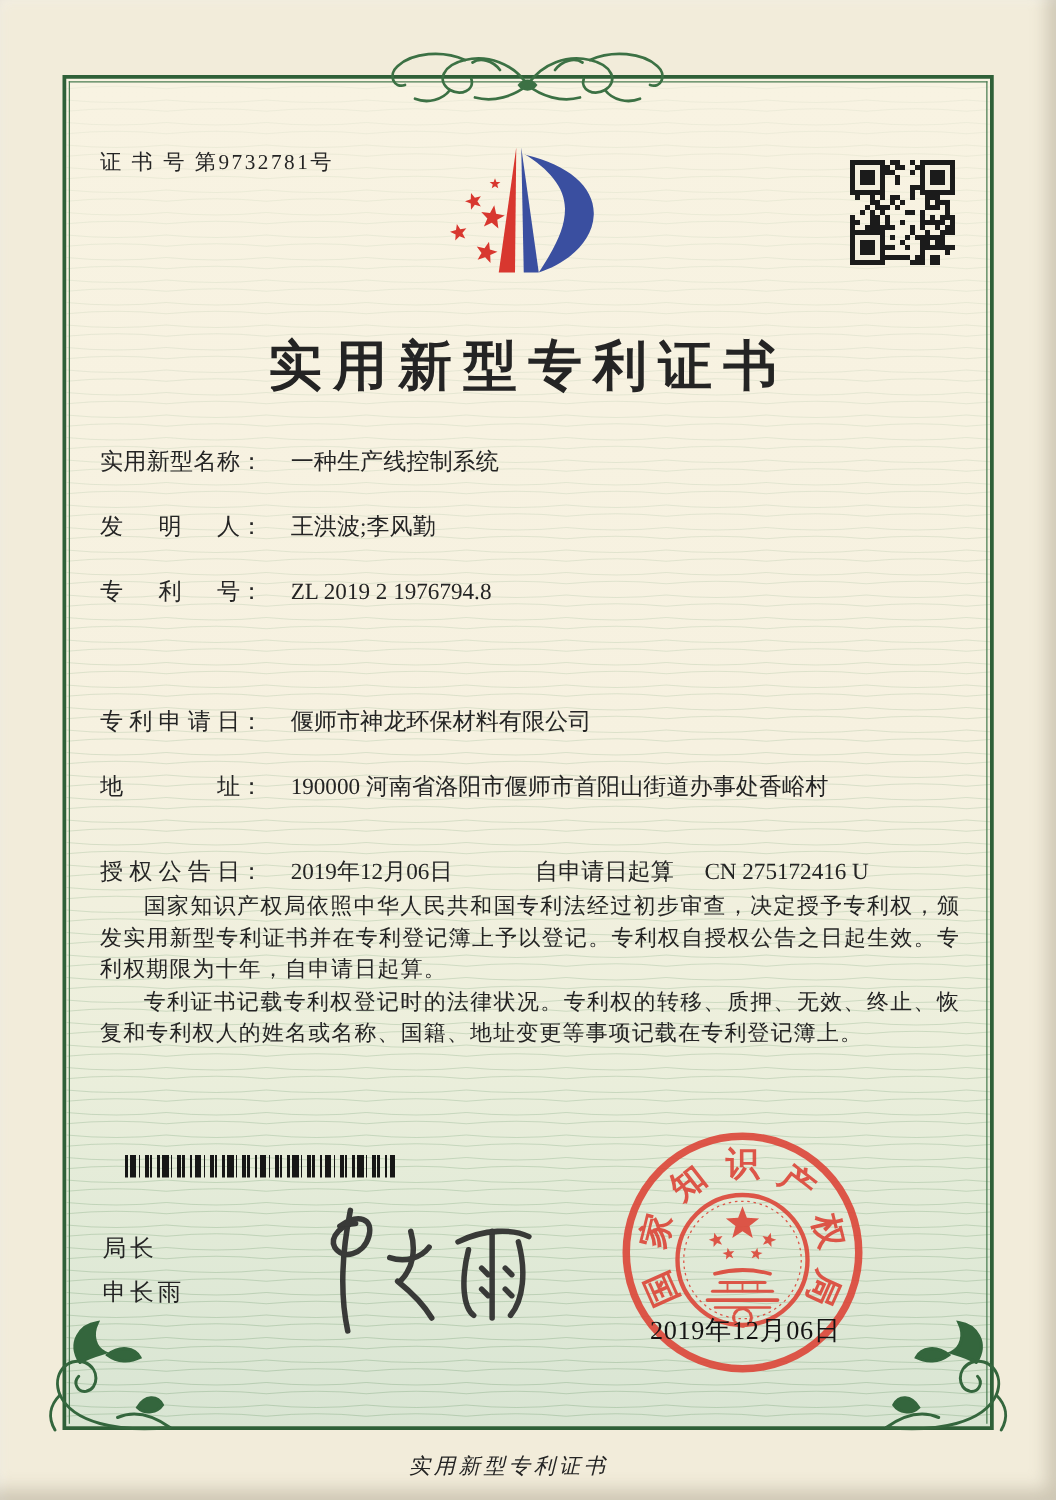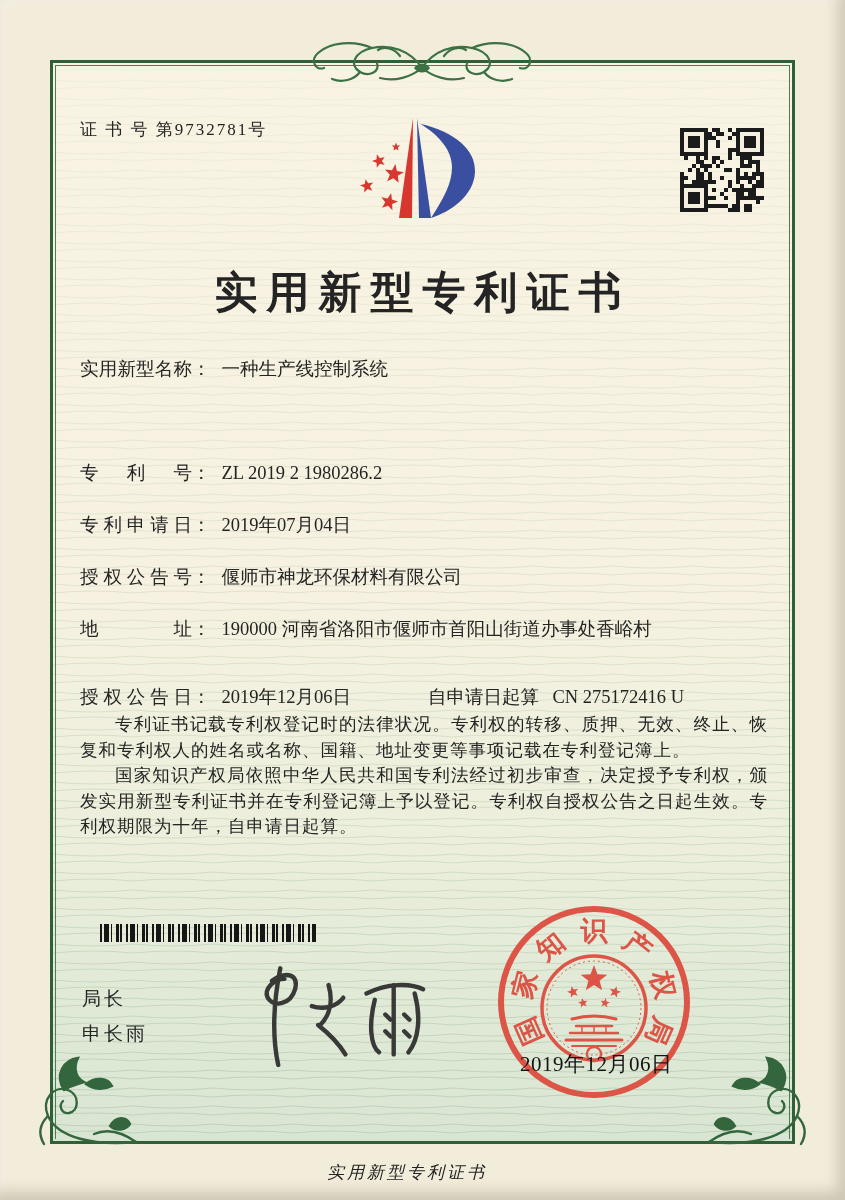--- a/index.html
+++ b/index.html
@@ -21,21 +21,21 @@
   .ornament{position:absolute;z-index:4;pointer-events:none;}
   
   #content{position:absolute;left:50px;top:60px;width:745px;height:1084px;z-index:5;}
   .cert-no{position:absolute;left:30px;top:58px;font-size:17px;letter-spacing:2px;}
   .logo{position:absolute;left:283px;top:50px;}
   .qr{position:absolute;left:626px;top:64px;width:92px;height:92px;}
   .title{position:absolute;left:0;top:184px;width:100%;text-align:center;
     font-size:43px;font-weight:700;letter-spacing:9px;margin-top:20px;}
   .row{position:absolute;left:30px;font-size:18.5px;white-space:nowrap;}
   .row .lbl{display:inline-block;width:112px;text-align:justify;text-align-last:justify;vertical-align:bottom;}
-  .row .val{margin-left:11px;}
+  .row .val{margin-left:22px;}
   .pair2{position:absolute;left:348px;top:0;}
   .pair2 .lbl{width:95px;}
   .body-text{position:absolute;left:30px;top:652px;width:688px;
     font-size:17.5px;line-height:25.5px;text-align:justify;letter-spacing:1px;}
   .body-text p{margin:0;text-indent:2em;}
   .barcode{position:absolute;left:50px;top:864px;width:216px;height:18px;
     background:repeating-linear-gradient(90deg,
       #161616 0 2px, transparent 2px 4px,
       #161616 4px 9px, transparent 9px 11px,
       #161616 11px 12px, transparent 12px 16px,
@@ -362,42 +362,42 @@
       <rect x="4" y="60" width="28" height="28" fill="#1b1b1b"></rect>
       <rect x="8" y="64" width="20" height="20" fill="#f4efdf"></rect>
       <rect x="12" y="68" width="12" height="12" fill="#1b1b1b"></rect>
     </svg>
 
   <div class="title">实用新型专利证书</div>
 
   <div class="row" style="top:296px">
     <span class="lbl">实用新型名称</span><span>：</span><span class="val">一种生产线控制系统</span>
   </div>
+  <div class="row" style="top:348px">
+    <span class="lbl">发明人</span><span>：</span><span class="val">王洪波;李风勤</span>
+  </div>
   <div class="row" style="top:400px">
-    <span class="lbl">专利号</span><span>：</span><span class="val">ZL 2019 2 1980286.2</span>
-  </div>
-  <div class="row" style="top:452px">
-    <span class="lbl">专利申请日</span><span>：</span><span class="val">2019年07月04日</span>
+    <span class="lbl">专利号</span><span>：</span><span class="val">ZL 2019 2 1976794.8</span>
   </div>
   <div class="row" style="top:504px">
-    <span class="lbl">授权公告号</span><span>：</span><span class="val">偃师市神龙环保材料有限公司</span>
+    <span class="lbl">专利申请日</span><span>：</span><span class="val">偃师市神龙环保材料有限公司</span>
   </div>
   <div class="row" style="top:556px">
     <span class="lbl">地址</span><span>：</span><span class="val">190000 河南省洛阳市偃师市首阳山街道办事处香峪村</span>
   </div>
   <div class="row" style="top:624px">
     <span class="lbl">授权公告日</span><span>：</span><span class="val">2019年12月06日</span>
     <span class="pair2">
       <span class="lbl">自申请日起算</span><span>：</span><span class="val">CN 275172416 U</span>
     </span>
   </div>
 
   <div class="body-text">
+    <p>国家知识产权局依照中华人民共和国专利法经过初步审查，决定授予专利权，颁发实用新型专利证书并在专利登记簿上予以登记。专利权自授权公告之日起生效。专利权期限为十年，自申请日起算。</p>
     <p>专利证书记载专利权登记时的法律状况。专利权的转移、质押、无效、终止、恢复和专利权人的姓名或名称、国籍、地址变更等事项记载在专利登记簿上。</p>
-    <p>国家知识产权局依照中华人民共和国专利法经过初步审查，决定授予专利权，颁发实用新型专利证书并在专利登记簿上予以登记。专利权自授权公告之日起生效。专利权期限为十年，自申请日起算。</p>
   </div>
 
   <div class="barcode"></div>
 
   <div class="sig-label" style="top:926px">局长</div>
   <div class="sig-label" style="top:961px">申长雨</div>
 
   <svg class="sig-svg" width="210" height="105" viewBox="0 0 200 100">
     <g stroke="#2b2b2b" stroke-width="4.2" fill="none" stroke-linecap="round" opacity=".92">
       <path d="M38,18 C52,8 64,12 60,26 C56,40 40,44 34,34 C30,26 40,16 50,16"></path>

